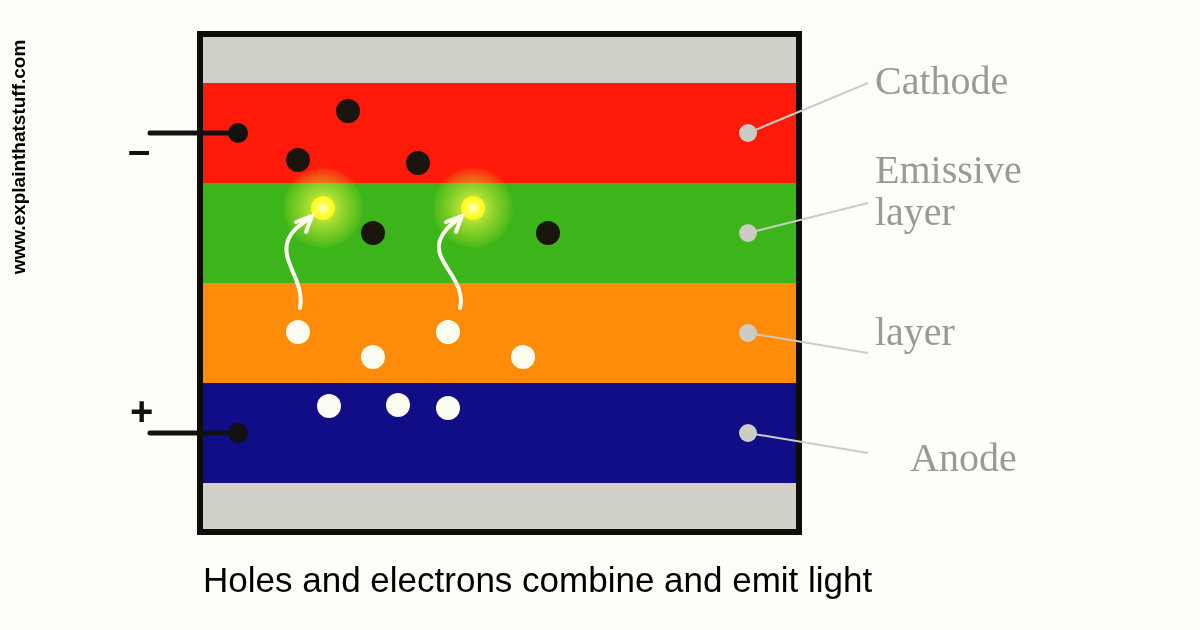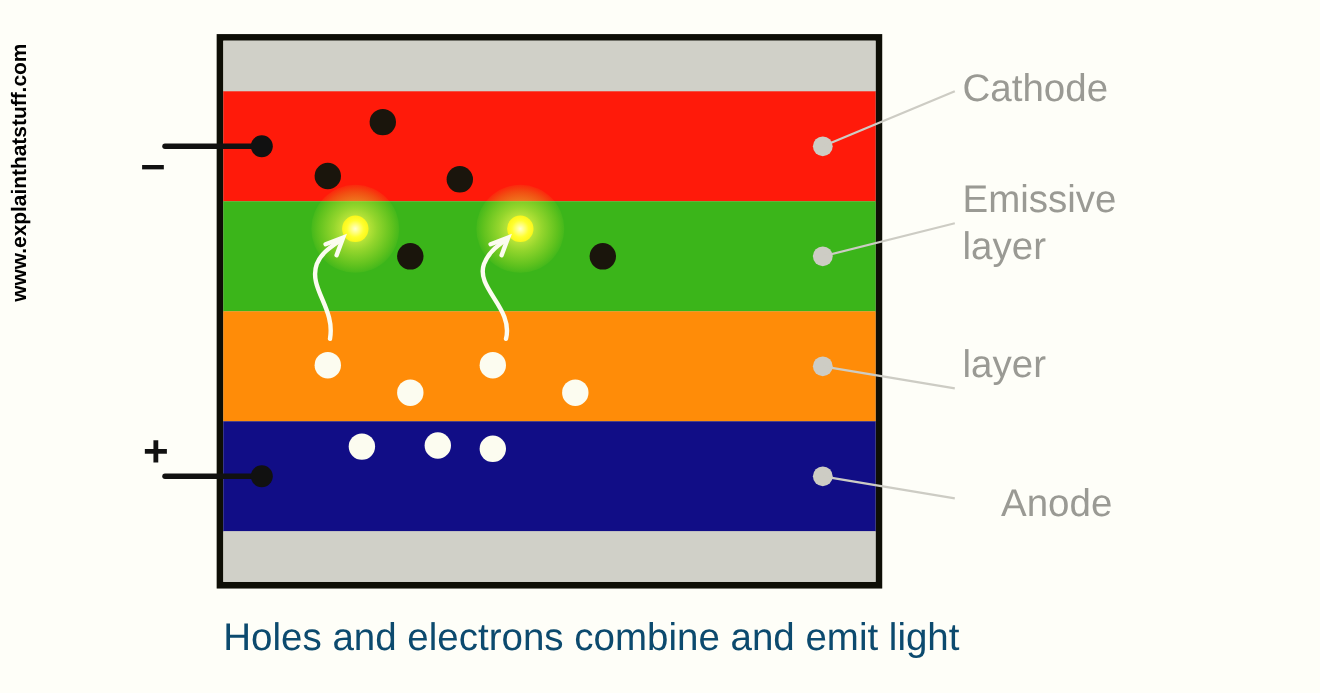--- a/index.html
+++ b/index.html
@@ -15,22 +15,22 @@
   .pad-top { position: absolute; left: 0; top: 0; width: 593px; height: 46px; background: #d0d0c8; }
   .pad-bottom { position: absolute; left: 0; top: 446px; width: 593px; height: 46px; background: #d0d0c8; }
   .dot { position: absolute; width: 24px; height: 24px; border-radius: 50%; transform: translate(-50%, -50%); }
   .electron { background: #1a150c; }
   .hole { background: #fcfcf0; }
   .marker { position: absolute; width: 18px; height: 18px; border-radius: 50%; background: #cdccc4; transform: translate(-50%, -50%); }
   .glow { position: absolute; width: 80px; height: 80px; border-radius: 50%; transform: translate(-50%, -50%); background: radial-gradient(circle, rgba(255,255,80,0.9) 0%, rgba(220,240,60,0.55) 35%, rgba(200,230,40,0.25) 60%, rgba(0,0,0,0) 75%); }
   .light { position: absolute; width: 24px; height: 24px; border-radius: 50%; transform: translate(-50%, -50%); background: radial-gradient(circle, #ffffd0 0%, #ffff30 45%, #f5ee00 100%); }
   svg.overlay { position: absolute; left: 0; top: 0; width: 1200px; height: 630px; pointer-events: none; }
   .sign { position: absolute; font-size: 40px; font-weight: bold; color: #111; line-height: 1; }
-  .label { position: absolute; font-size: 35px; color: #9a9a94; line-height: 42px; }
-  .caption { position: absolute; left: 203px; top: 560px; font-size: 35px; color: #0c4a6e; white-space: nowrap; }
+  .label { position: absolute; font-size: 40px; color: #9a9a94; line-height: 42px; font-family: Liberation Serif, serif; }
+  .caption { position: absolute; left: 203px; top: 560px; font-size: 35px; color: #000000; white-space: nowrap; }
 </style>
 </head>
 <body>
 
 <div class="watermark">
   <span>www.explainthatstuff.com</span>
 </div>
 
 <div class="device">
   <div class="pad-top"></div>
@@ -93,21 +93,21 @@
     <line x1="748" y1="433" x2="868" y2="453"></line>
   </g>
 </svg>
 
 <div class="sign" style="left:128px;top:130px">–</div>
 <div class="sign" style="left:130px;top:391px">+</div>
 
 <div class="label" style="left:875px;top:60px">
   <div>Cathode</div>
 </div>
-<div class="label" style="left:875px;top:161px">
+<div class="label" style="left:875px;top:149px">
   <div>Emissive</div>
   <div>layer</div>
 </div>
 <div class="label" style="left:875px;top:311px">
   <div>layer</div>
 </div>
 <div class="label" style="left:910px;top:437px">
   <div>Anode</div>
 </div>
 

